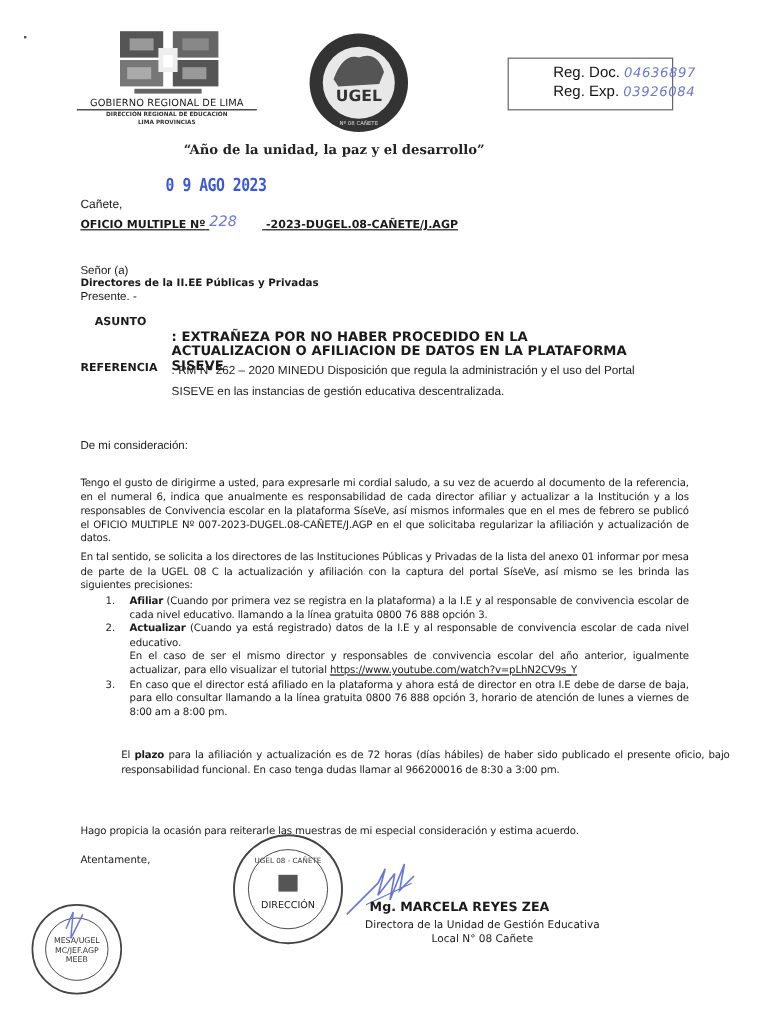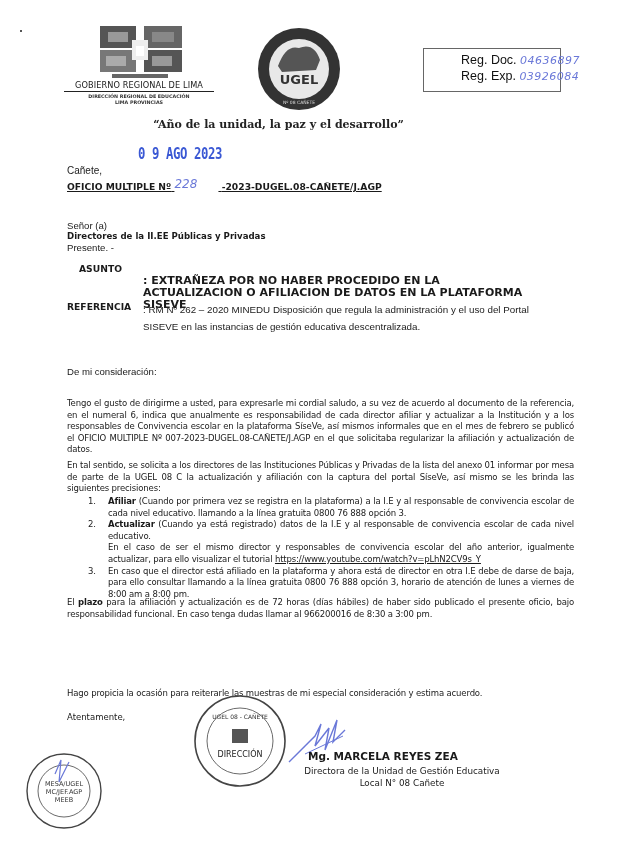--- a/index.html
+++ b/index.html
@@ -28,21 +28,21 @@
   .ref-lbl { left:67px; top:301px; }
   .ref-val { left:143px; top:301px; width:420px; font-size:9.8px; line-height:17px; color:#222;}
   .consid { left:67px; top:366px; font-size:9.6px;}
   .para { left:67px; width:507px; text-align:justify; font-family:"DejaVu Sans", sans-serif; font-size:8.5px; line-height:11.6px; letter-spacing:-0.15px; }
   .p1 { top:398px; }
   .p2 { top:460px; }
   .list { left:88px; top:496px; width:486px; font-family:"DejaVu Sans", sans-serif; font-size:8.5px; line-height:11.6px; letter-spacing:-0.15px; margin:0; padding:0; list-style:none;}
   .list li { position:relative; padding-left:20px; text-align:justify; }
   .list .num { position:absolute; left:0; top:0; }
   .link { text-decoration:underline; color:#1a1a1a; }
-  .p3 { top:597px; }
+  .p3 { top:625px;margin-left:34px; }
   .p4 { top:688px; }
   .atent { left:67px; top:712px; font-family:"DejaVu Sans", sans-serif; font-size:8.5px;}
   .seal-dir { left:192px; top:693px; width:96px; height:96px; }
   .sign { left:285px; top:706px; width:80px; height:60px; }
   .signer-name { left:308px; top:750px; font-family:"DejaVu Sans", sans-serif; font-weight:bold; font-size:10.5px; white-space:nowrap;}
   .signer-role { left:222px; top:765px; width:360px; font-family:"DejaVu Sans", sans-serif; font-size:8.8px; line-height:12px; text-align:center; }
   .seal-agp { left:25px; top:752px; width:78px; height:78px; }
   .dot { left:20px; top:30px; width:2px; height:2px; background:#555; }
 </style>
 </head>

